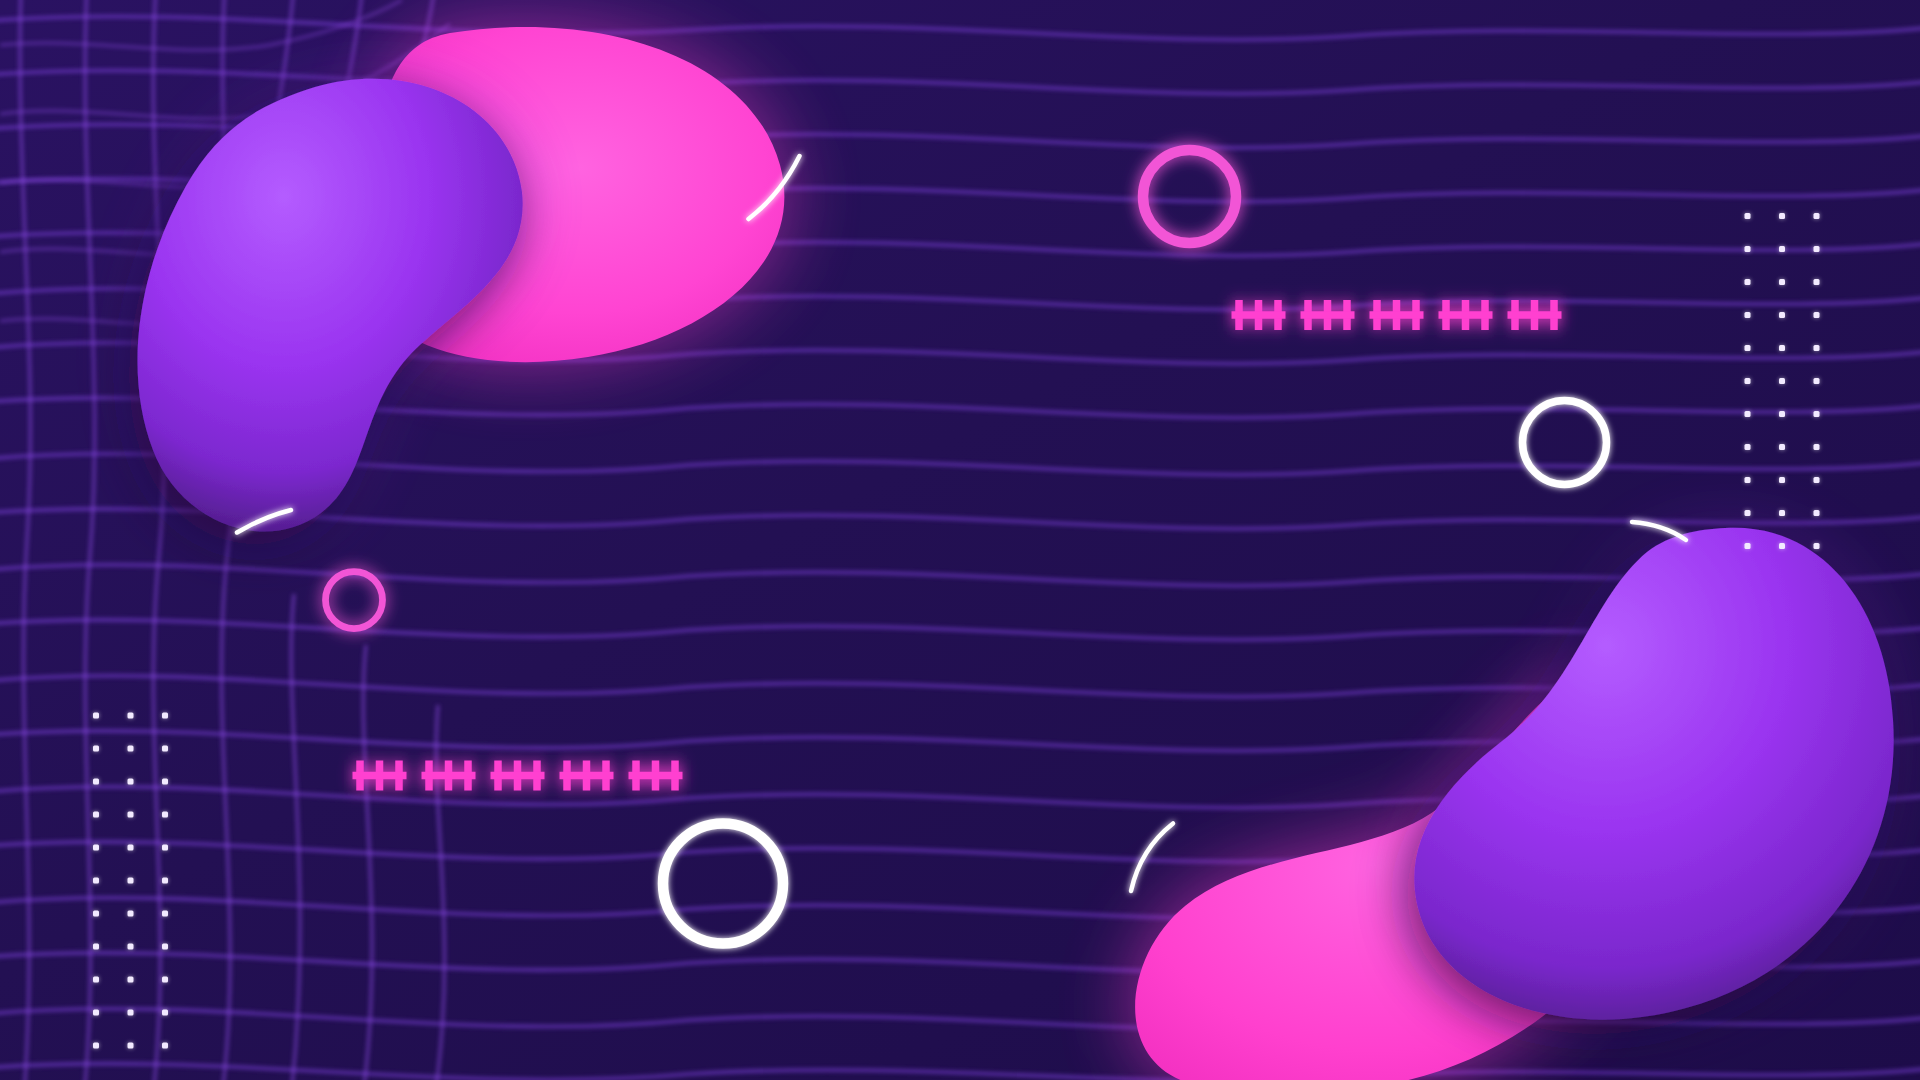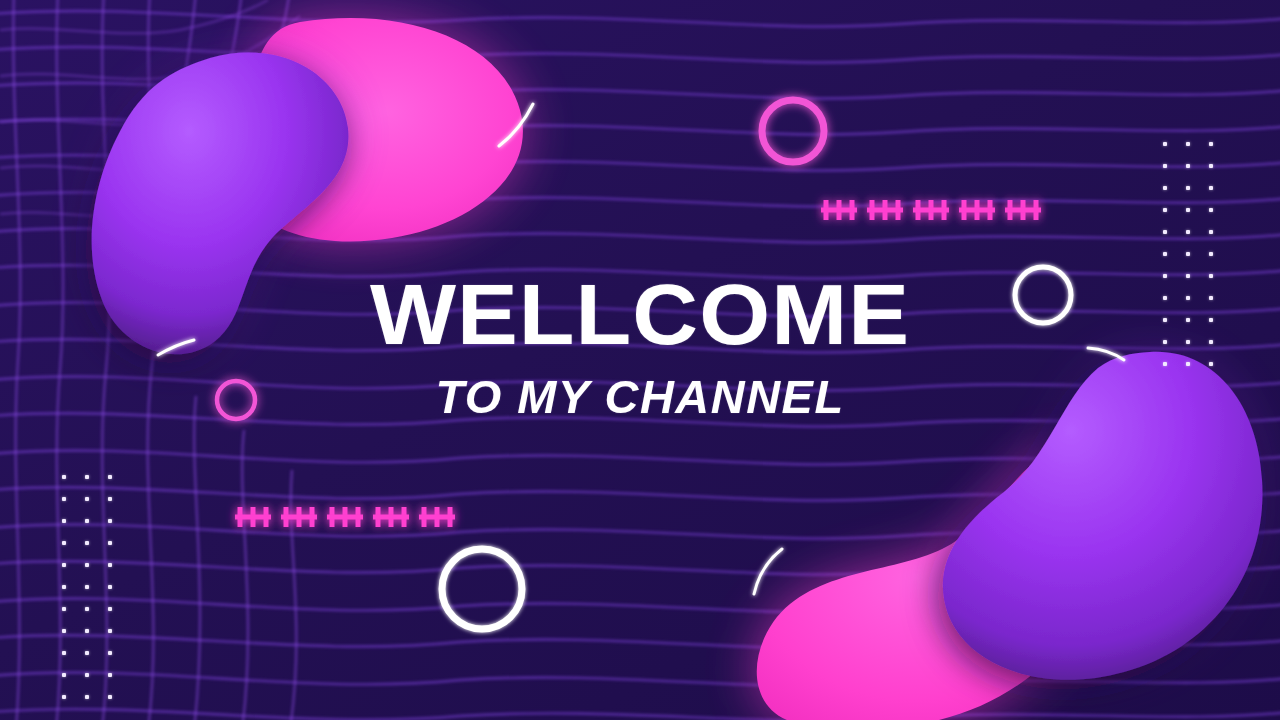--- a/index.html
+++ b/index.html
@@ -380,18 +380,14 @@
       <i></i>
       <i></i>
     <i></i>
       <i></i>
       <i></i>
     <i></i>
       <i></i>
       <i></i>
   </div>
 
-  <div class="text-block">
-    <span id="headline">WELLCOME</span>
-    <span id="subline">TO MY CHANNEL</span>
-  </div>
 
 </div>
 
 </body></html>

